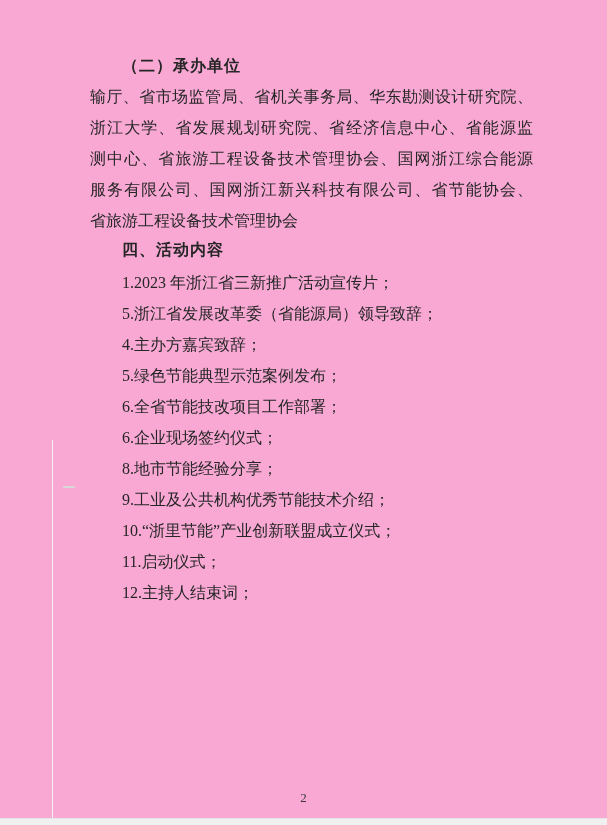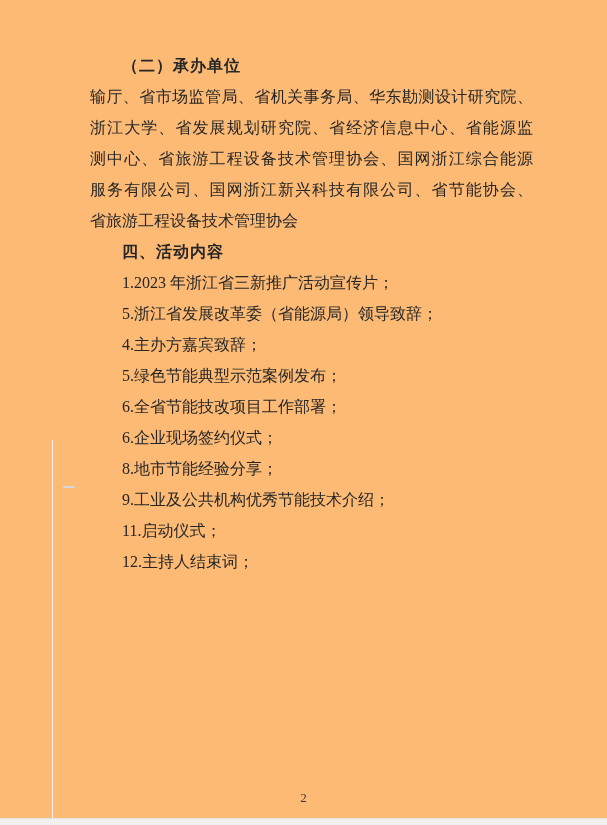--- a/index.html
+++ b/index.html
@@ -4,21 +4,21 @@
 <style>
   html, body {
     margin: 0;
     padding: 0;
     background: #ffffff;
   }
   .page {
     position: relative;
     width: 607px;
     height: 825px;
-    background: #fdba74;
+    background: #f9a8d4;
     overflow: hidden;
     font-family: "Liberation Serif", "DejaVu Serif", serif;
     color: #262626;
   }
   .doc {
     position: absolute;
     top: 50px;
     left: 90px;
     width: 443px;
     font-size: 16px;
@@ -27,21 +27,21 @@
   .doc p { margin: 0; padding: 0; }
 
   
   .h-kai {
     font-weight: bold;
     text-indent: 2em;
     letter-spacing: 1px;
   }
   
   .h-hei {
-    font-family: Liberation Sans, sans-serif;
+    font-family: Liberation Mono, monospace;
     font-weight: bold;
     text-indent: 2em;
     letter-spacing: 1px;
   }
   
   .jline {
     text-align: justify;
     text-align-last: justify;
     text-justify: inter-character;
   }
@@ -108,20 +108,21 @@
 
     <div class="agenda">
       <p>1.2023 年浙江省三新推广活动宣传片；</p>
       <p>5.浙江省发展改革委（省能源局）领导致辞；</p>
       <p>4.主办方嘉宾致辞；</p>
       <p>5.绿色节能典型示范案例发布；</p>
       <p>6.全省节能技改项目工作部署；</p>
       <p>6.企业现场签约仪式；</p>
       <p>8.地市节能经验分享；</p>
       <p>9.工业及公共机构优秀节能技术介绍；</p>
+      <p>10.“浙里节能”产业创新联盟成立仪式；</p>
       <p>11.启动仪式；</p>
       <p>12.主持人结束词；</p>
     </div>
 
   </div>
 
   <div class="artifact-vline"></div>
   <div class="artifact-dash"></div>
 
   <div class="page-number">2</div>

